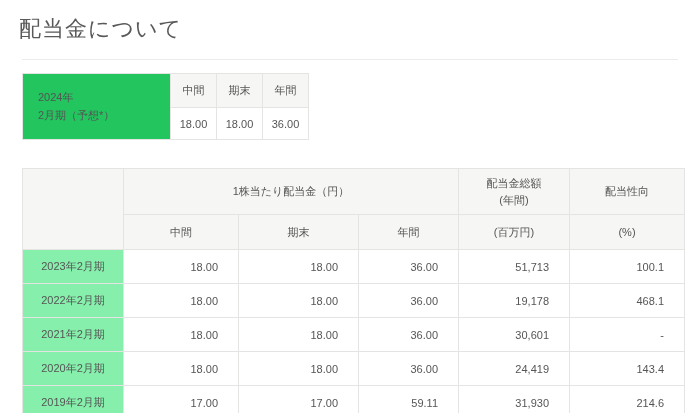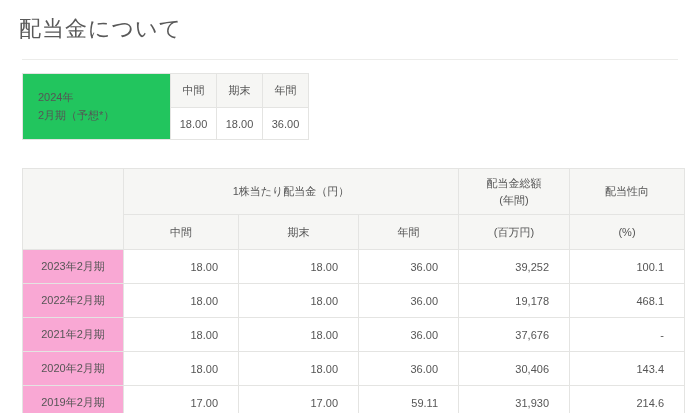--- a/index.html
+++ b/index.html
@@ -33,21 +33,21 @@
   .history col.c-mid{width:115px;}
   .history col.c-end{width:120px;}
   .history col.c-ann{width:100px;}
   .history col.c-tot{width:111px;}
   .history col.c-pay{width:115px;}
   .history th{background:#f6f6f4;text-align:center;line-height:1.5;}
   .history .hrow1 th{height:43px;}
   .history .hrow2 th{height:32px;}
   .history td{height:31px;background:#ffffff;}
   .history td.num{text-align:right;padding-right:20px;}
-  .history td.year{background:#f9a8d4;text-align:center;}
+  .history td.year{background:#86efac;text-align:center;}
 </style>
 </head>
 <body>
 
 <div class="content">
 
   <h1 class="page-title">配当金について</h1>
   <hr class="divider">
 
   <table class="forecast">
@@ -94,45 +94,45 @@
         <th>年間</th>
         <th>(百万円)</th>
         <th>(%)</th>
       </tr>
 
       <tr>
         <td class="year">2023年2月期</td>
         <td class="num">18.00</td>
         <td class="num">18.00</td>
         <td class="num">36.00</td>
-        <td class="num">39,252</td>
+        <td class="num">51,713</td>
         <td class="num">100.1</td>
       </tr>
       <tr>
         <td class="year">2022年2月期</td>
         <td class="num">18.00</td>
         <td class="num">18.00</td>
         <td class="num">36.00</td>
         <td class="num">19,178</td>
         <td class="num">468.1</td>
       </tr>
       <tr>
         <td class="year">2021年2月期</td>
         <td class="num">18.00</td>
         <td class="num">18.00</td>
         <td class="num">36.00</td>
-        <td class="num">37,676</td>
+        <td class="num">30,601</td>
         <td class="num">-</td>
       </tr>
       <tr>
         <td class="year">2020年2月期</td>
         <td class="num">18.00</td>
         <td class="num">18.00</td>
         <td class="num">36.00</td>
-        <td class="num">30,406</td>
+        <td class="num">24,419</td>
         <td class="num">143.4</td>
       </tr>
       <tr>
         <td class="year">2019年2月期</td>
         <td class="num">17.00</td>
         <td class="num">17.00</td>
         <td class="num">59.11</td>
         <td class="num">31,930</td>
         <td class="num">214.6</td>
       </tr>

